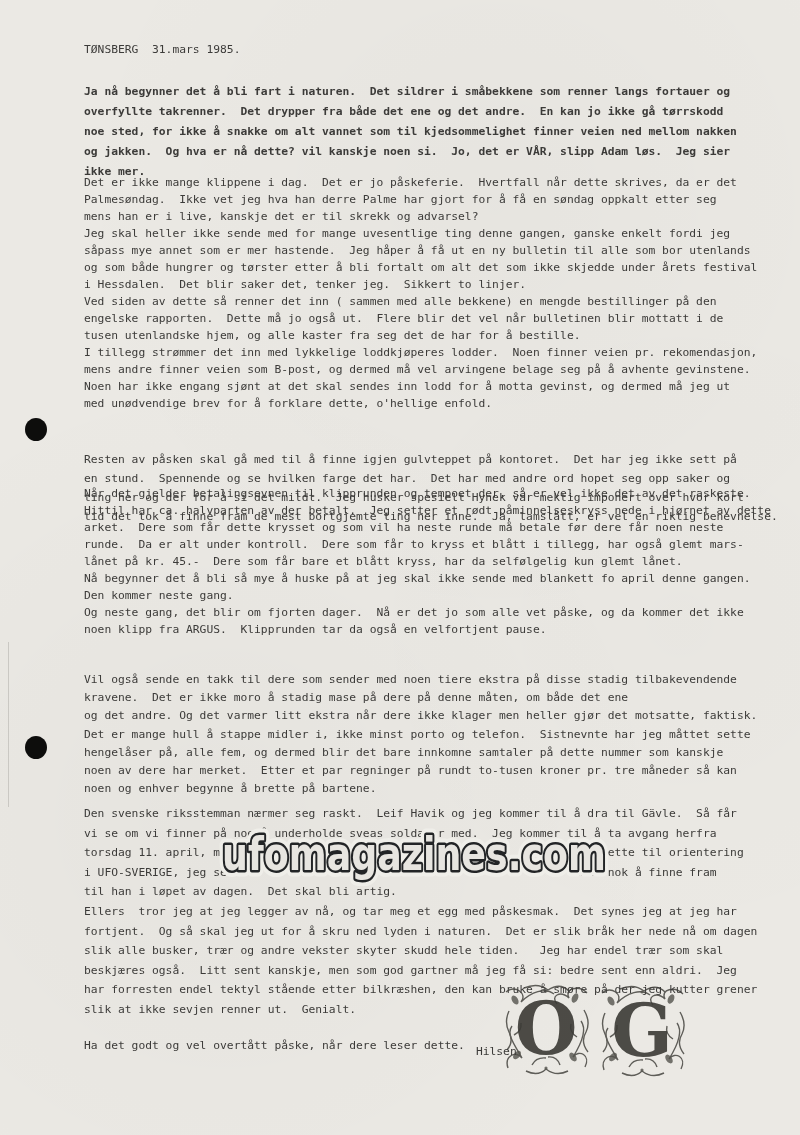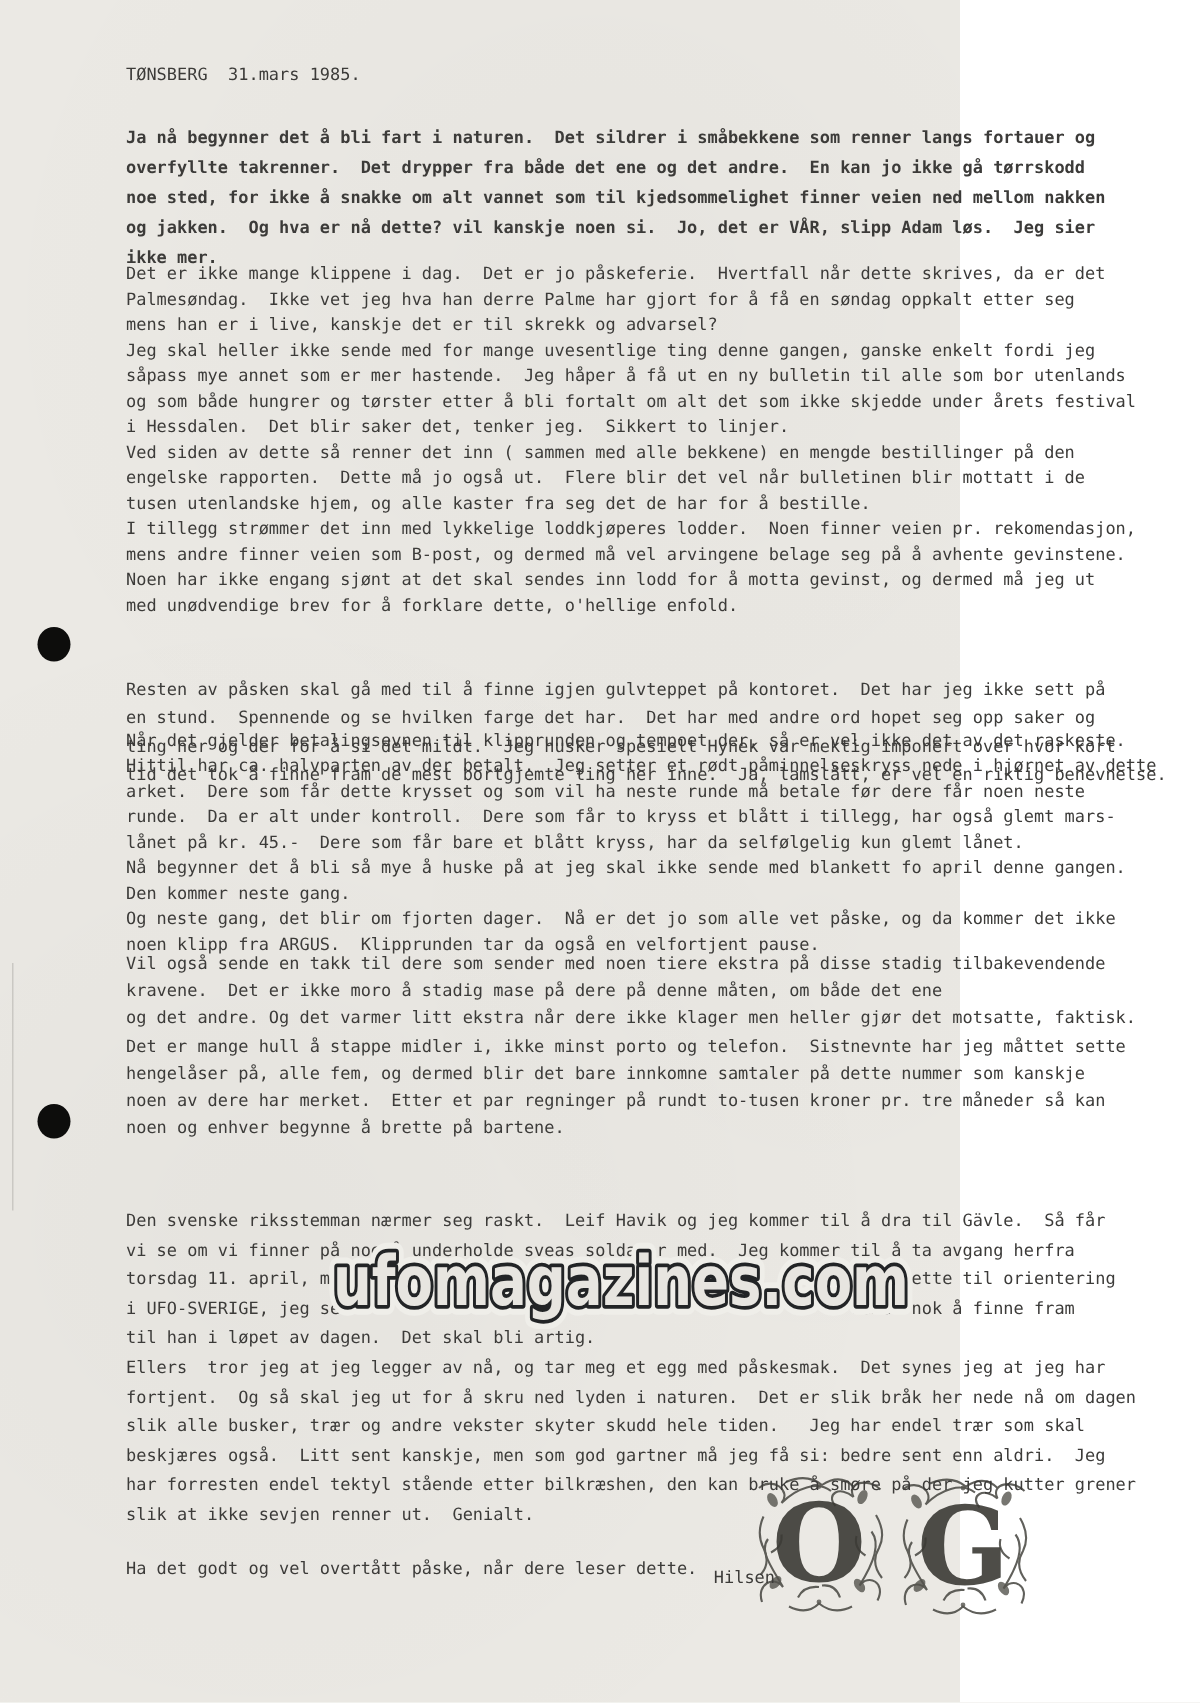--- a/index.html
+++ b/index.html
@@ -1,21 +1,21 @@
 <!DOCTYPE html>
 <html><head>
 <meta charset="utf-8">
 <style>
   html,body{margin:0;padding:0;}
   body{
     width:800px;height:1135px;overflow:hidden;
     font-family:"DejaVu Sans Mono", monospace;
   }
   .scan{
-    position:relative;width:640px;height:1135px;
+    position:relative;width:800px;height:1135px;
     background:
       radial-gradient(circle at 62% 18%, rgba(0,0,0,0.018), transparent 42%),
       radial-gradient(circle at 28% 72%, rgba(0,0,0,0.022), transparent 46%),
       radial-gradient(circle at 85% 55%, rgba(0,0,0,0.012), transparent 38%),
       #ebe9e4;
   }
   .punch-hole{
     position:absolute;left:25px;width:22px;height:23px;
     border-radius:50%;background:#0d0d0c;
   }
@@ -28,21 +28,21 @@
   .typed{
     position:absolute;left:84px;
     color:#3c3b39;font-size:11.3px;white-space:pre;
     letter-spacing:0;z-index:2;
   }
   .dateline{top:42px;line-height:15px;}
   .p1{top:82px;line-height:20px;font-weight:bold;}
   .p2{top:174px;line-height:17px;}
   .p3{top:450px;line-height:19px;}
   .p4{top:485px;line-height:17px;}
-  .p5{top:634px;line-height:18.2px;}
+  .p5{top:671px;line-height:18.2px;}
   .p6{top:804px;line-height:19.5px;}
   .p7{top:902px;line-height:19.5px;}
   .closing{top:1038px;line-height:15px;}
   .signoff{
     display:inline-block;position:relative;top:6px;margin-left:11px;
   }
   .ornament{position:absolute;z-index:1;}
   .orn-o{left:502px;top:983px;}
   .orn-g{left:597px;top:983px;}
   .watermark{position:absolute;left:212px;top:824px;z-index:5;}

